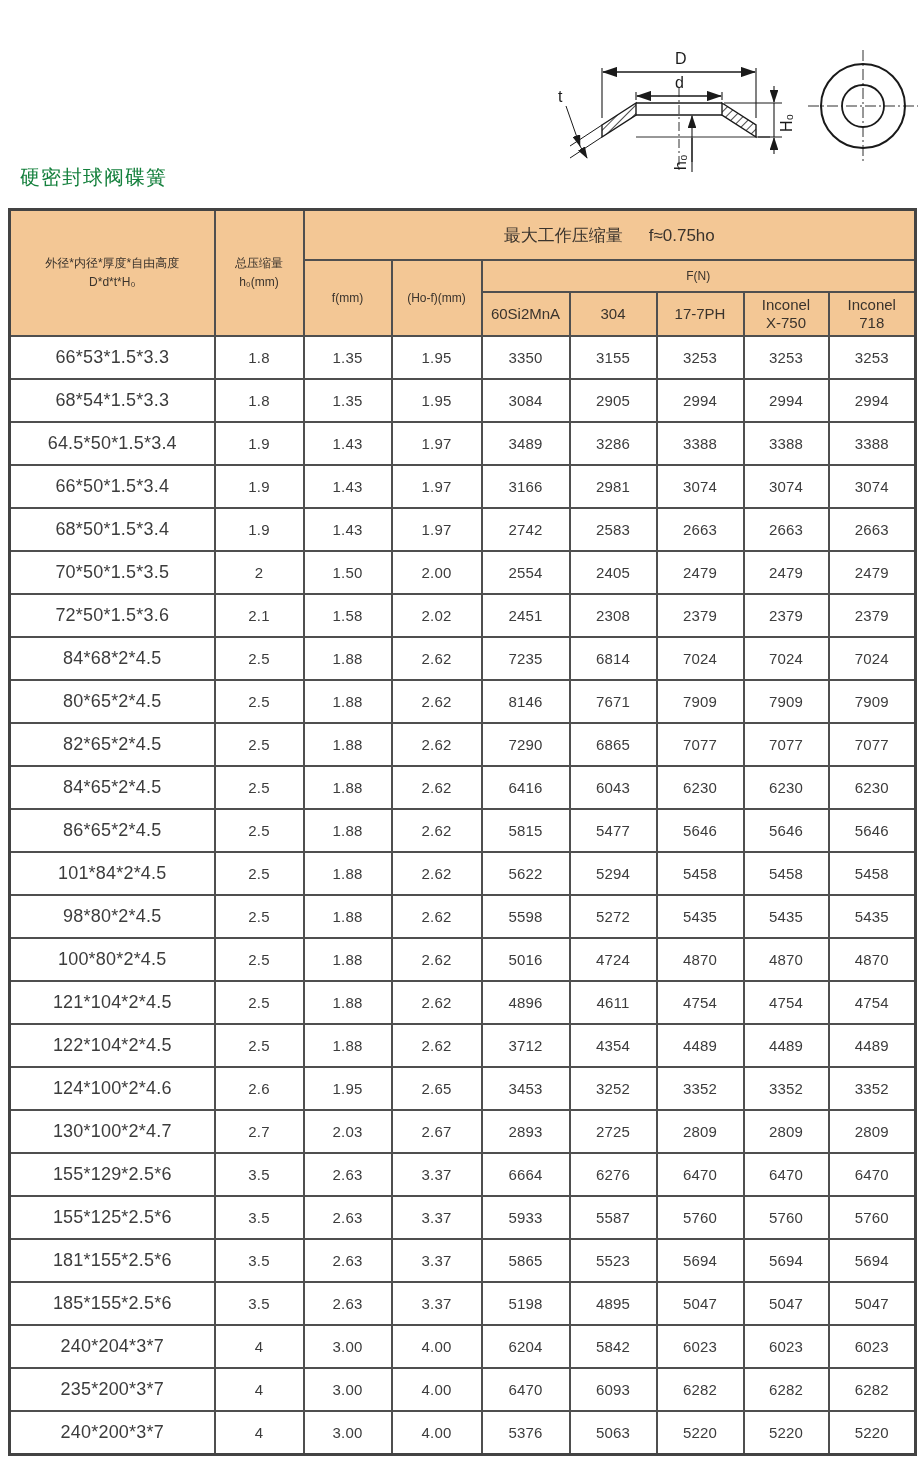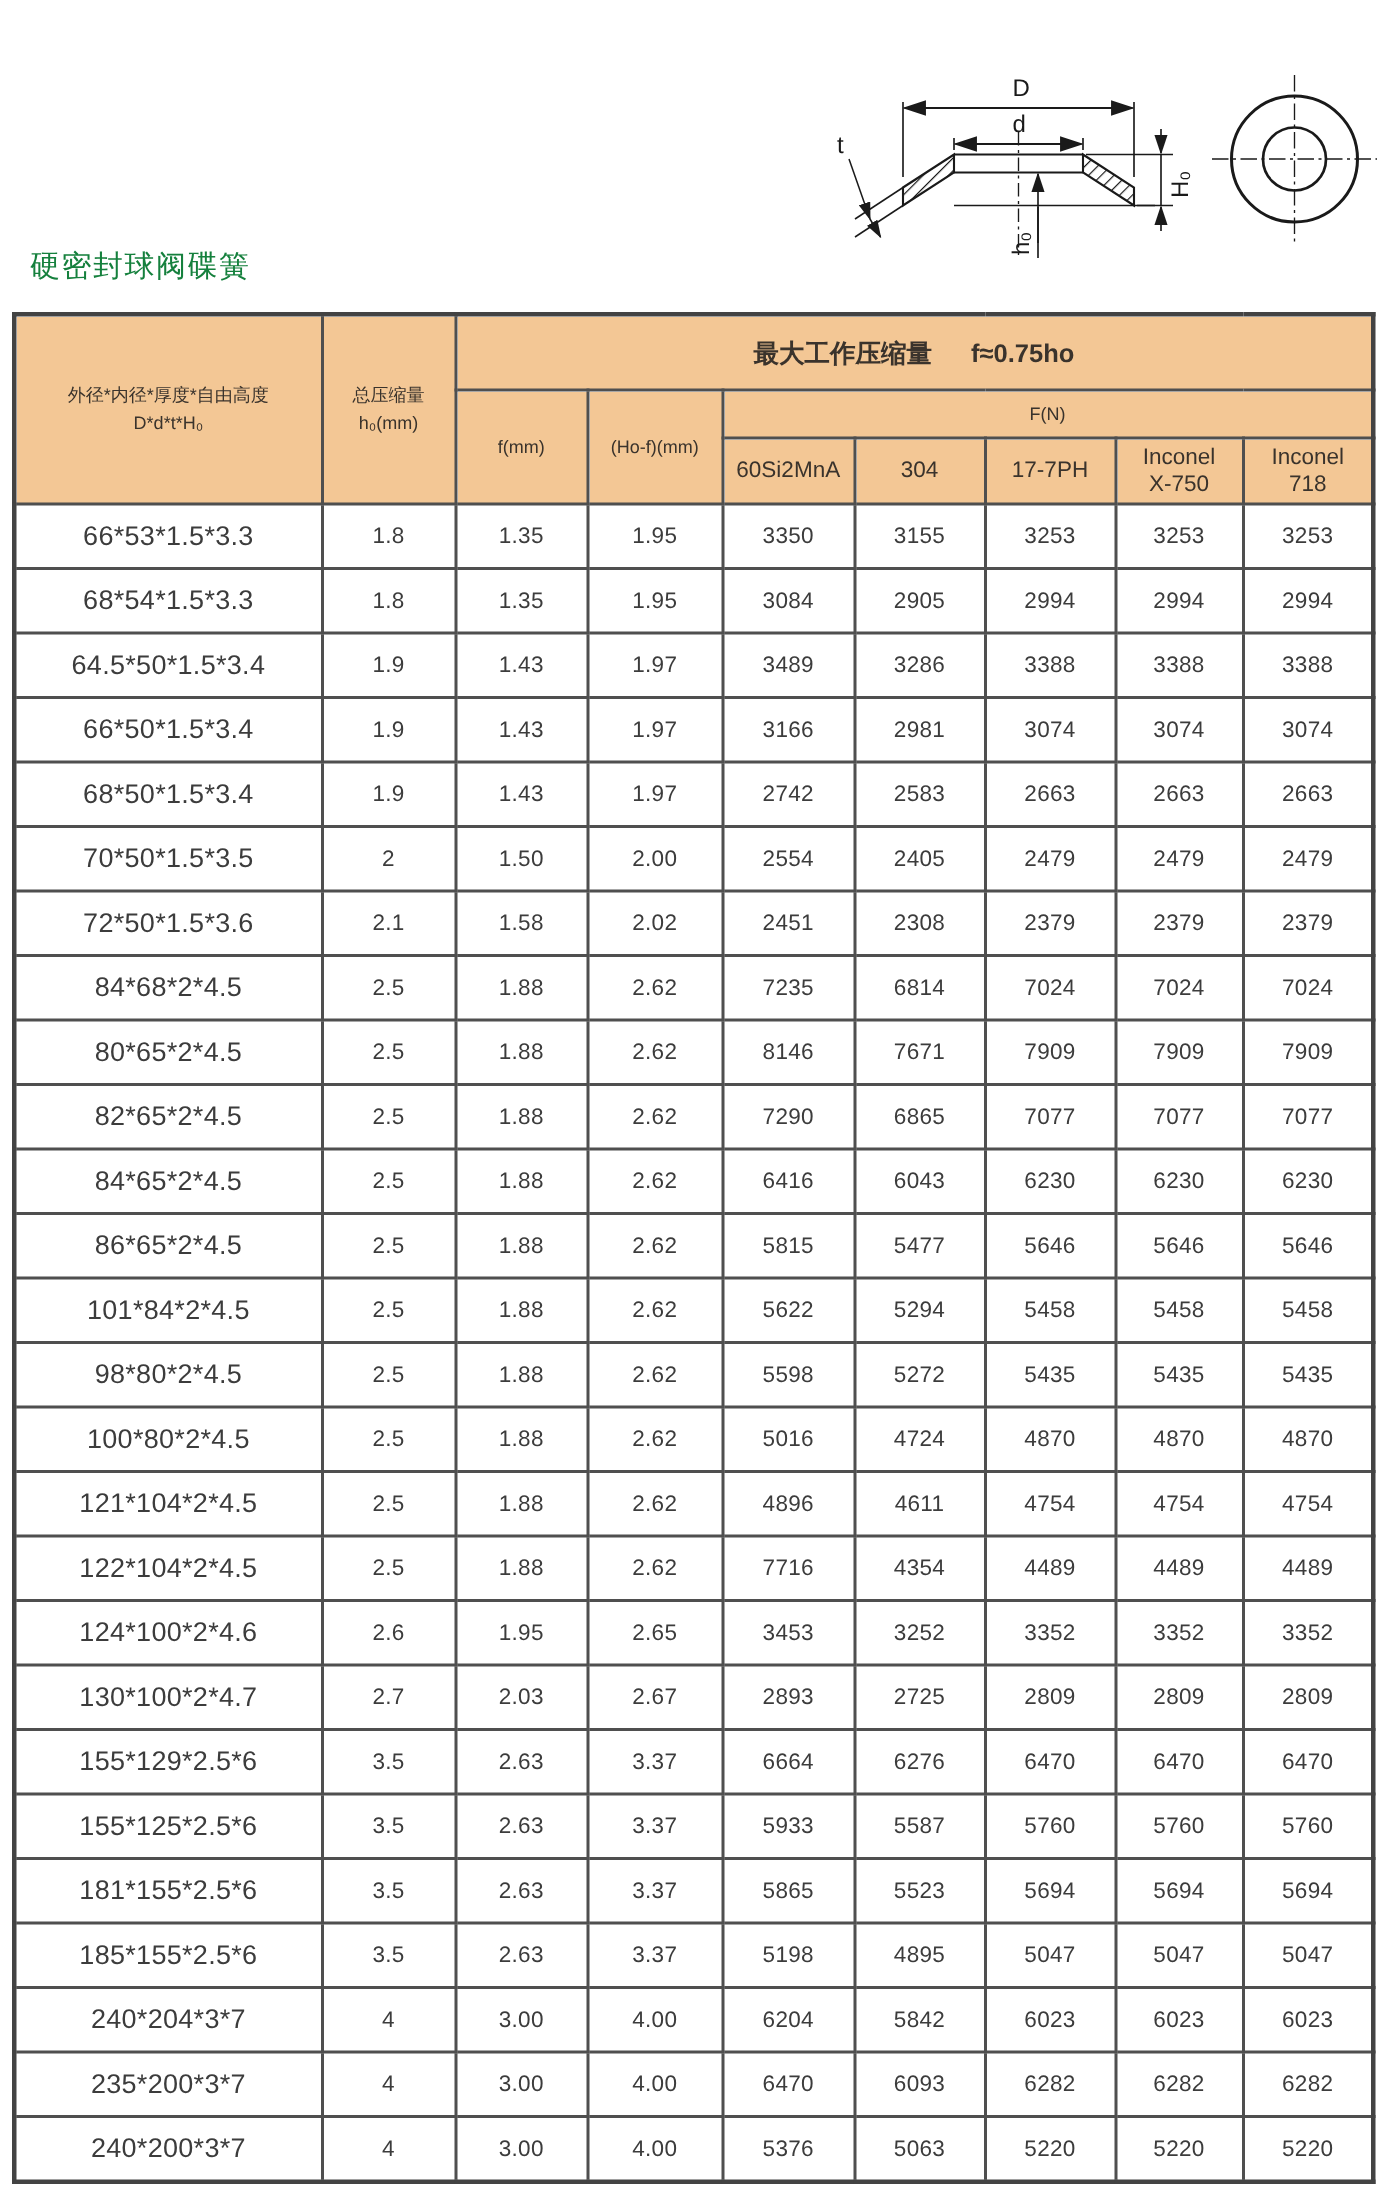--- a/index.html
+++ b/index.html
@@ -37,21 +37,21 @@
   }
   table.spec th,table.spec td{
     border:2px solid #4f4f4f;text-align:center;vertical-align:middle;
     padding:0 2px;overflow:hidden;
   }
   table.spec{border:3px solid #434343;}
   thead th{
     background:#f3c795;font-weight:normal;color:#3a332c;font-size:12px;
   }
   th.h-spec{line-height:1.55;}
-  th.h-group-max{height:48px;font-size:17px;font-weight:bold;}
+  th.h-group-max{height:48px;font-size:17px;}
   th.h-fn{height:30px;font-size:12px;}
   th.h-mat{height:42px;font-size:15px;white-space:pre-line;line-height:1.2;}
   .gap{display:inline-block;width:26px;}
   tbody td{height:41px;background:#fff;font-size:15px;letter-spacing:0.2px;}
   tbody td.spec-col{font-size:18px;}
 </style>
 </head>
 <body>
 
 <div class="page">
@@ -343,21 +343,21 @@
           <td>4611</td>
           <td>4754</td>
           <td>4754</td>
           <td>4754</td>
         </tr>
         <tr>
           <td class="spec-col">122*104*2*4.5</td>
           <td>2.5</td>
           <td>1.88</td>
           <td>2.62</td>
-          <td>7716</td>
+          <td>3712</td>
           <td>4354</td>
           <td>4489</td>
           <td>4489</td>
           <td>4489</td>
         </tr>
         <tr>
           <td class="spec-col">124*100*2*4.6</td>
           <td>2.6</td>
           <td>1.95</td>
           <td>2.65</td>

